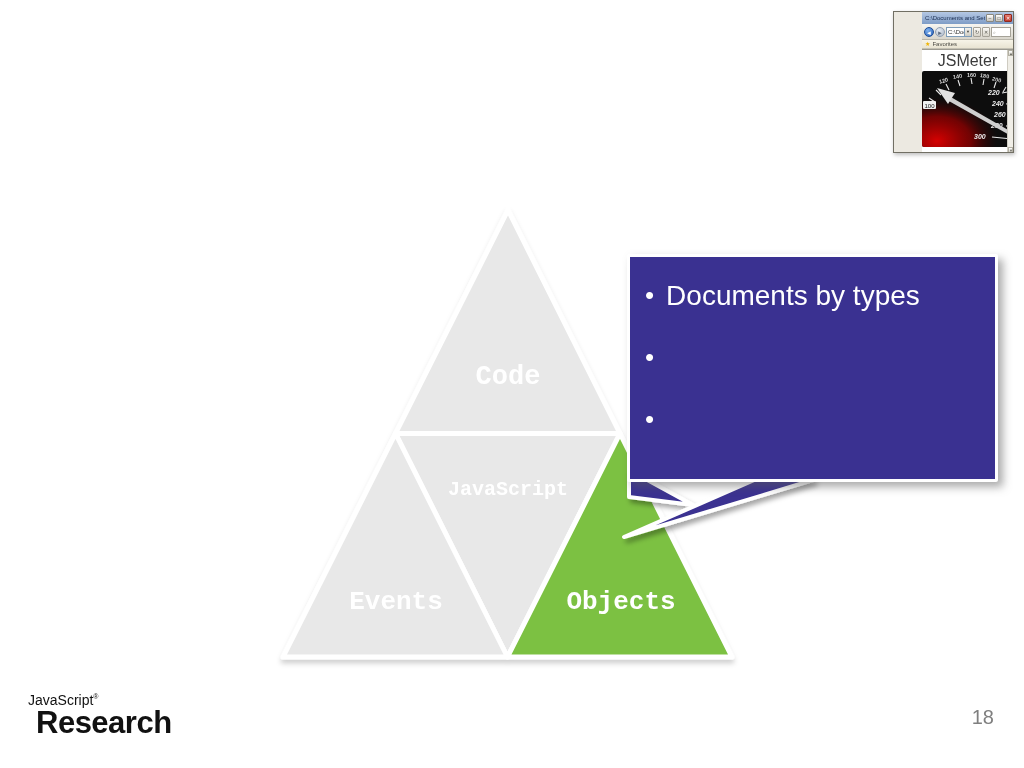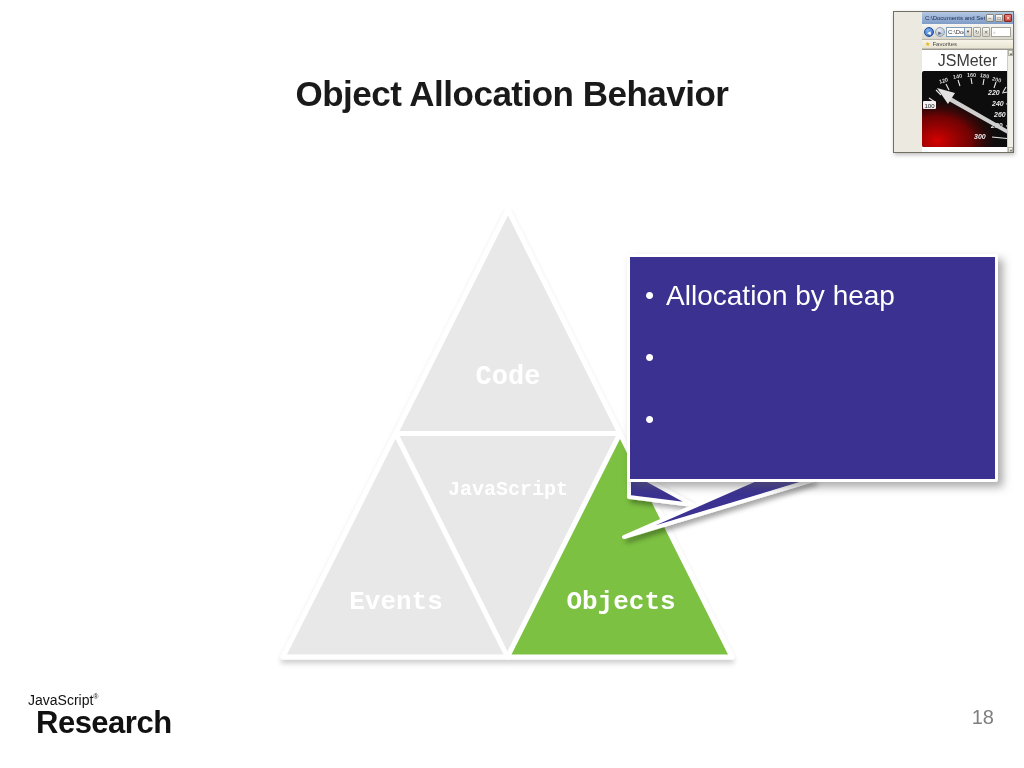--- a/index.html
+++ b/index.html
@@ -113,21 +113,20 @@
   .ms-brand { font-size:14px; letter-spacing:0; font-weight:400; }
   .ms-reg { font-size:7px; vertical-align:super; }
   .ms-research { font-size:31px; font-weight:700; letter-spacing:-0.5px; margin-top:-3px; margin-left:8px; }
   .page-num { position:absolute; right:30px; top:706px; font-size:20px; color:#7f7f7f; }
 </style>
 </head>
 <body>
 
 <div class="slide">
 
-  <div class="title">Object Allocation Behavior</div>
 
   <svg class="pyramid-svg" viewBox="0 0 1024 768">
     <defs>
       <filter id="triShadow" x="-20%" y="-20%" width="140%" height="140%">
         <feDropShadow dx="0" dy="4" stdDeviation="2.5" flood-color="#000000" flood-opacity="0.18"></feDropShadow>
       </filter>
     </defs>
     <g filter="url(#triShadow)" stroke="#ffffff" stroke-width="5" stroke-linejoin="round">
       <polygon points="508,210 395.5,433.5 620,433.5" fill="#E8E8E8"></polygon>
       <polygon points="395.5,433.5 620,433.5 507.5,657" fill="#E8E8E8"></polygon>
@@ -149,21 +148,21 @@
     </defs>
     <g filter="url(#tailShadow)" stroke="#ffffff" stroke-width="4" stroke-linejoin="round">
       <polygon points="629,470 629,497 693,505" fill="#3A3191"></polygon>
       <polygon points="768,474 813,480 624,537" fill="#3A3191"></polygon>
     </g>
   </svg>
 
   <div class="callout">
     <div class="b-line">
       <span class="b-dot">•</span>
-      <span>Allocation by heap</span>
+      <span>Documents by types</span>
     </div>
     <div class="b-line">
       <span class="b-dot">•</span>
     </div>
     <div class="b-line">
       <span class="b-dot">•</span>
     </div>
   </div>
 
   <div class="jsmeter-win">

